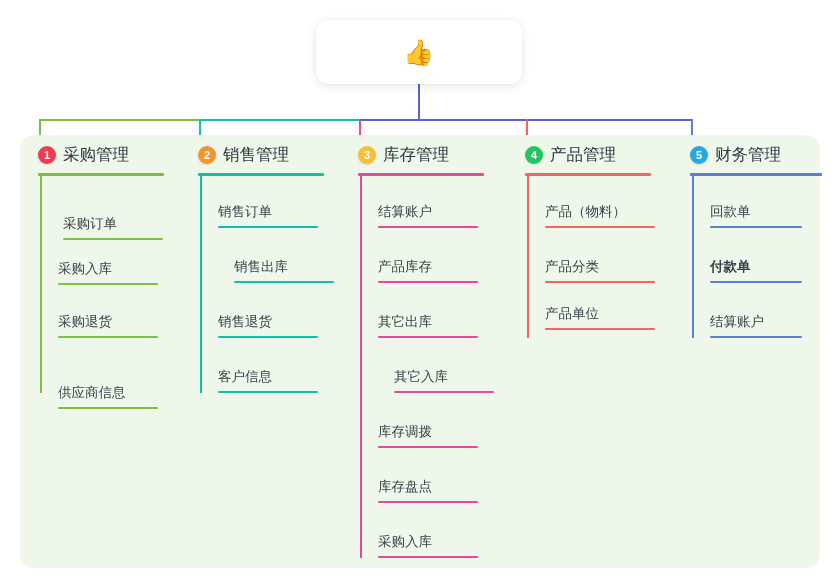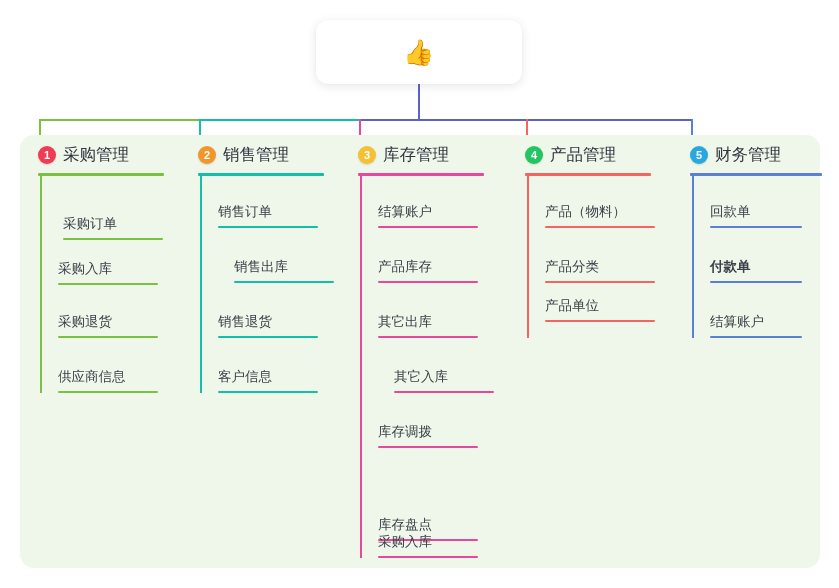--- a/index.html
+++ b/index.html
@@ -111,21 +111,21 @@
             <div class="leaf-underline" style="width: 100px; background: rgb(122, 193, 67);"></div>
           </div>
           <div class="leaf" style="left: 20px; top: 93px; width: 100px; height: 57px;">
             <div class="leaf-label">采购入库</div>
             <div class="leaf-underline" style="width: 100px; background: rgb(122, 193, 67);"></div>
           </div>
           <div class="leaf" style="left: 20px; top: 148px; width: 100px; height: 55px; text-align: right;">
             <div class="leaf-label">采购退货</div>
             <div class="leaf-underline" style="width: 100px; background: rgb(122, 193, 67);"></div>
           </div>
-          <div class="leaf" style="left: 20px; top: 203px; width: 100px; height: 55px;">
+          <div class="leaf" style="left: 20px; top: 203px; width: 100px; height: 71px;">
             <div class="leaf-label">供应商信息</div>
             <div class="leaf-underline" style="width: 100px; background: rgb(122, 193, 67);"></div>
           </div>
         </div>
         <div class="branch" style="left: 178px;">
           <div class="branch-head">
             <span class="badge" style="background: rgb(242, 149, 43);">2</span>
             <span class="branch-title">销售管理</span>
           </div>
           <div class="head-underline" style="top: 38px; width: 126px; background: rgb(19, 191, 166);"></div>
@@ -167,21 +167,21 @@
             <div class="leaf-underline" style="width: 100px; background: rgb(232, 72, 155);"></div>
           </div>
           <div class="leaf" style="left: 36px; top: 203px; width: 100px; height: 55px;">
             <div class="leaf-label">其它入库</div>
             <div class="leaf-underline" style="width: 100px; background: rgb(232, 72, 155);"></div>
           </div>
           <div class="leaf" style="left: 20px; top: 258px; width: 100px; height: 55px;">
             <div class="leaf-label">库存调拨</div>
             <div class="leaf-underline" style="width: 100px; background: rgb(232, 72, 155);"></div>
           </div>
-          <div class="leaf" style="left: 20px; top: 313px; width: 100px; height: 55px; margin-top: 38px;">
+          <div class="leaf" style="left: 20px; top: 313px; width: 100px; height: 55px;">
             <div class="leaf-label">库存盘点</div>
             <div class="leaf-underline" style="width: 100px; background: rgb(232, 72, 155);"></div>
           </div>
           <div class="leaf" style="left: 20px; top: 368px; width: 100px; height: 55px;">
             <div class="leaf-label">采购入库</div>
             <div class="leaf-underline" style="width: 100px; background: rgb(232, 72, 155);"></div>
           </div>
         </div>
         <div class="branch" style="left: 505px;">
           <div class="branch-head">
@@ -191,21 +191,21 @@
           <div class="head-underline" style="top: 38px; width: 126px; background: rgb(244, 101, 95);"></div>
           <div class="spine" style="left: 2px; top: 38px; height: 165px; background: rgb(244, 101, 95);"></div>
           <div class="leaf" style="left: 20px; top: 38px; width: 110px; height: 55px;">
             <div class="leaf-label">产品（物料）</div>
             <div class="leaf-underline" style="width: 110px; background: rgb(244, 101, 95);"></div>
           </div>
           <div class="leaf" style="left: 20px; top: 93px; width: 110px; height: 55px;">
             <div class="leaf-label">产品分类</div>
             <div class="leaf-underline" style="width: 110px; background: rgb(244, 101, 95);"></div>
           </div>
-          <div class="leaf" style="left: 20px; top: 132px; width: 110px; height: 55px;">
+          <div class="leaf" style="left: 20px; top: 140px; width: 110px; height: 55px;">
             <div class="leaf-label">产品单位</div>
             <div class="leaf-underline" style="width: 110px; background: rgb(244, 101, 95);"></div>
           </div>
         </div>
         <div class="branch" style="left: 670px;">
           <div class="branch-head">
             <span class="badge" style="background: rgb(41, 168, 224);">5</span>
             <span class="branch-title">财务管理</span>
           </div>
           <div class="head-underline" style="top: 38px; width: 132px; background: rgb(91, 127, 212);"></div>

